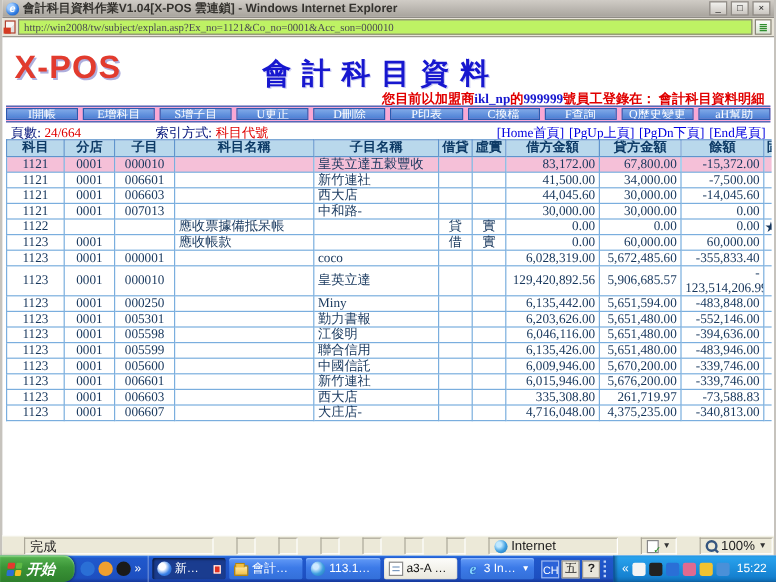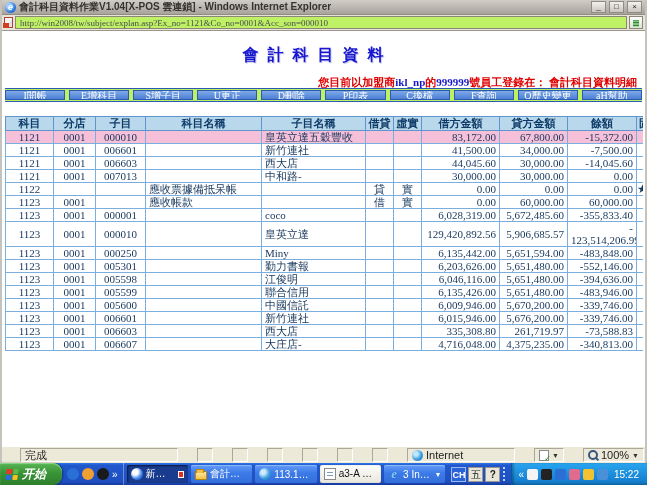--- a/index.html
+++ b/index.html
@@ -29,28 +29,28 @@
   .page-go-icon { width:14px; height:13px; background:linear-gradient(#fdfdfd,#d8e6d2); border:1px solid #8a8778;
                   color:#2f8f2f; font-size:9px; line-height:12px; text-align:center; font-weight:bold; }
 
   
   .content { position:absolute; top:32px; left:2px; right:2px; bottom:17px; background:#fff;
              font-family:"Liberation Serif",serif; overflow:hidden; }
   .logo { position:absolute; top:9px; left:8px; font-family:"Liberation Sans",sans-serif;
           font-size:27px; font-weight:900; color:#e23b2e; letter-spacing:1px;
           text-shadow:1.5px 1.5px 0 #aeaedd; }
   .page-title { position:absolute; top:13px; left:0; right:12px; text-align:center;
-          font-size:16px; font-weight:bold; color:#1717cf; letter-spacing:9px;
+          font-size:24px; font-weight:bold; color:#1717cf; letter-spacing:9px;
           text-shadow:1px 1px 0 #cfcff2; }
   .login-line { position:absolute; top:43px; right:6px; font-size:11px; font-weight:bold; color:#e00000; }
   .login-line .var { color:#1717cf; }
 
   .toolbar { position:absolute; top:56px; left:1px; right:1px; height:14px;
              border-top:1px solid #2b5bb0; border-bottom:1px solid #2b5bb0;
-             background:#bef264; display:flex; gap:4px; padding:1px 0; }
+             background:#f9a8d4; display:flex; gap:4px; padding:1px 0; }
   .tb-btn { flex:1; background:linear-gradient(#7fa9e8,#4c7fd4); border:1px solid #2b5bb0;
             color:#fff; font-size:10px; line-height:10px; text-align:center; cursor:pointer;
             white-space:nowrap; overflow:hidden; }
 
   .pageinfo { position:absolute; top:72px; left:5px; right:5px; height:13px;
               font-size:11px; display:flex; align-items:center; }
   .pi-label { color:#00127a; }
   .pi-value { color:#e00000; margin-left:3px; }
   .pi-index { margin-left:62px; }
   .pagenav { margin-left:auto; display:flex; gap:4px; }
@@ -123,21 +123,21 @@
   .icon-globe2 { border-radius:50%; background:radial-gradient(circle at 35% 35%, #cfeaff 0 20%, #3f9fe0 55%, #1d6fb0 100%); }
   .icon-ie { color:#7fd0ff; font-family:"Liberation Serif",serif; font-style:italic; font-weight:bold;
              font-size:13px; line-height:12px; text-align:center; text-shadow:0 0 1px #0a3a80; }
   .icon-notepad { background:#fff; border:1px solid #8a8a8a; position:relative; }
   .icon-notepad::before { content:""; position:absolute; left:2px; right:2px; top:3px; height:1px;
                           background:#7a9ac0; box-shadow:0 3px 0 #7a9ac0; }
   .icon-sinauc { border-radius:50%; background:radial-gradient(circle at 35% 35%, #fff 0 25%, #3b82e8 60%, #1a54b0 100%); }
 
   .langbar { display:flex; align-items:center; gap:2px; padding:0 3px; }
   .lang-box { width:15px; height:15px; font-size:10px; line-height:14px; text-align:center; cursor:pointer; }
-  .lang-ch { background:#2a62d8; color:#fff; border:1px solid #9db8f0; font-weight:bold; font-size:9px; }
+  .lang-ch { background:#2a62d8; color:#fff; border:1px solid #9db8f0; font-weight:normal; font-size:9px; }
   .lang-ime { background:#e9e6da; color:#222; border:1px solid #9a968c; }
   .lang-help { background:#e9e6da; color:#222; border:1px solid #9a968c; font-weight:bold; }
   .drag-dots { width:4px; height:14px; border-left:2px dotted #bcd2f8; margin:0 1px; }
 
   .tray { height:22px; display:flex; align-items:center; gap:3px; padding:0 8px 0 6px;
           background:linear-gradient(#2aa5f0,#1581d0 80%,#0f6ab0); border-left:1px solid #0a5a9a;
           box-shadow:inset 2px 0 2px rgba(0,0,0,.25); }
   .tray-chev { color:#fff; font-size:10px; }
   .tr-icon { width:11px; height:11px; border-radius:2px; }
   .tray-time { color:#fff; font-size:10px; margin-left:3px;text-align:right; }
@@ -153,36 +153,49 @@
     <span class="winbtn">□</span>
     <span class="winbtn">×</span>
   </div>
   <div class="addressbar">
     <span class="page-error-icon"></span>
     <div class="url-field">http://win2008/tw/subject/explan.asp?Ex_no=1121&amp;Co_no=0001&amp;Acc_son=000010</div>
     <span class="page-go-icon">≣</span>
   </div>
 
   <div class="content">
+    <div class="logo">X-POS</div>
     <div class="page-title">會計科目資料</div>
     <div class="login-line"><span>您目前以加盟商</span><span class="var">ikl_np</span><span>的</span><span class="var">999999</span><span>號員工登錄在：</span> <span>會計科目資料明細</span></div>
 
     <div class="toolbar" id="toolbar">
         <div class="tb-btn">I開帳</div>
         <div class="tb-btn">E增科目</div>
         <div class="tb-btn">S增子目</div>
         <div class="tb-btn">U更正</div>
         <div class="tb-btn">D刪除</div>
         <div class="tb-btn">P印表</div>
         <div class="tb-btn">C換檔</div>
         <div class="tb-btn">F查詢</div>
         <div class="tb-btn">Q歷史變更</div>
         <div class="tb-btn">aH幫助</div>
       </div>
 
+    <div class="pageinfo">
+      <span class="pi-label">頁數:</span>
+      <span class="pi-value">24/664</span>
+      <span class="pi-label pi-index">索引方式:</span>
+      <span class="pi-value">科目代號</span>
+      <span class="pagenav" id="pagenav">
+          <a href="#">[Home首頁]</a>
+          <a href="#">[PgUp上頁]</a>
+          <a href="#">[PgDn下頁]</a>
+          <a href="#">[End尾頁]</a>
+        </span>
+    </div>
 
     <div class="grid-wrap">
       <table class="grid">
         <colgroup>
           <col style="width:48px">
             <col style="width:42px">
             <col style="width:50px">
           <col style="width:116px">
             <col style="width:104px">
             <col style="width:28px">

